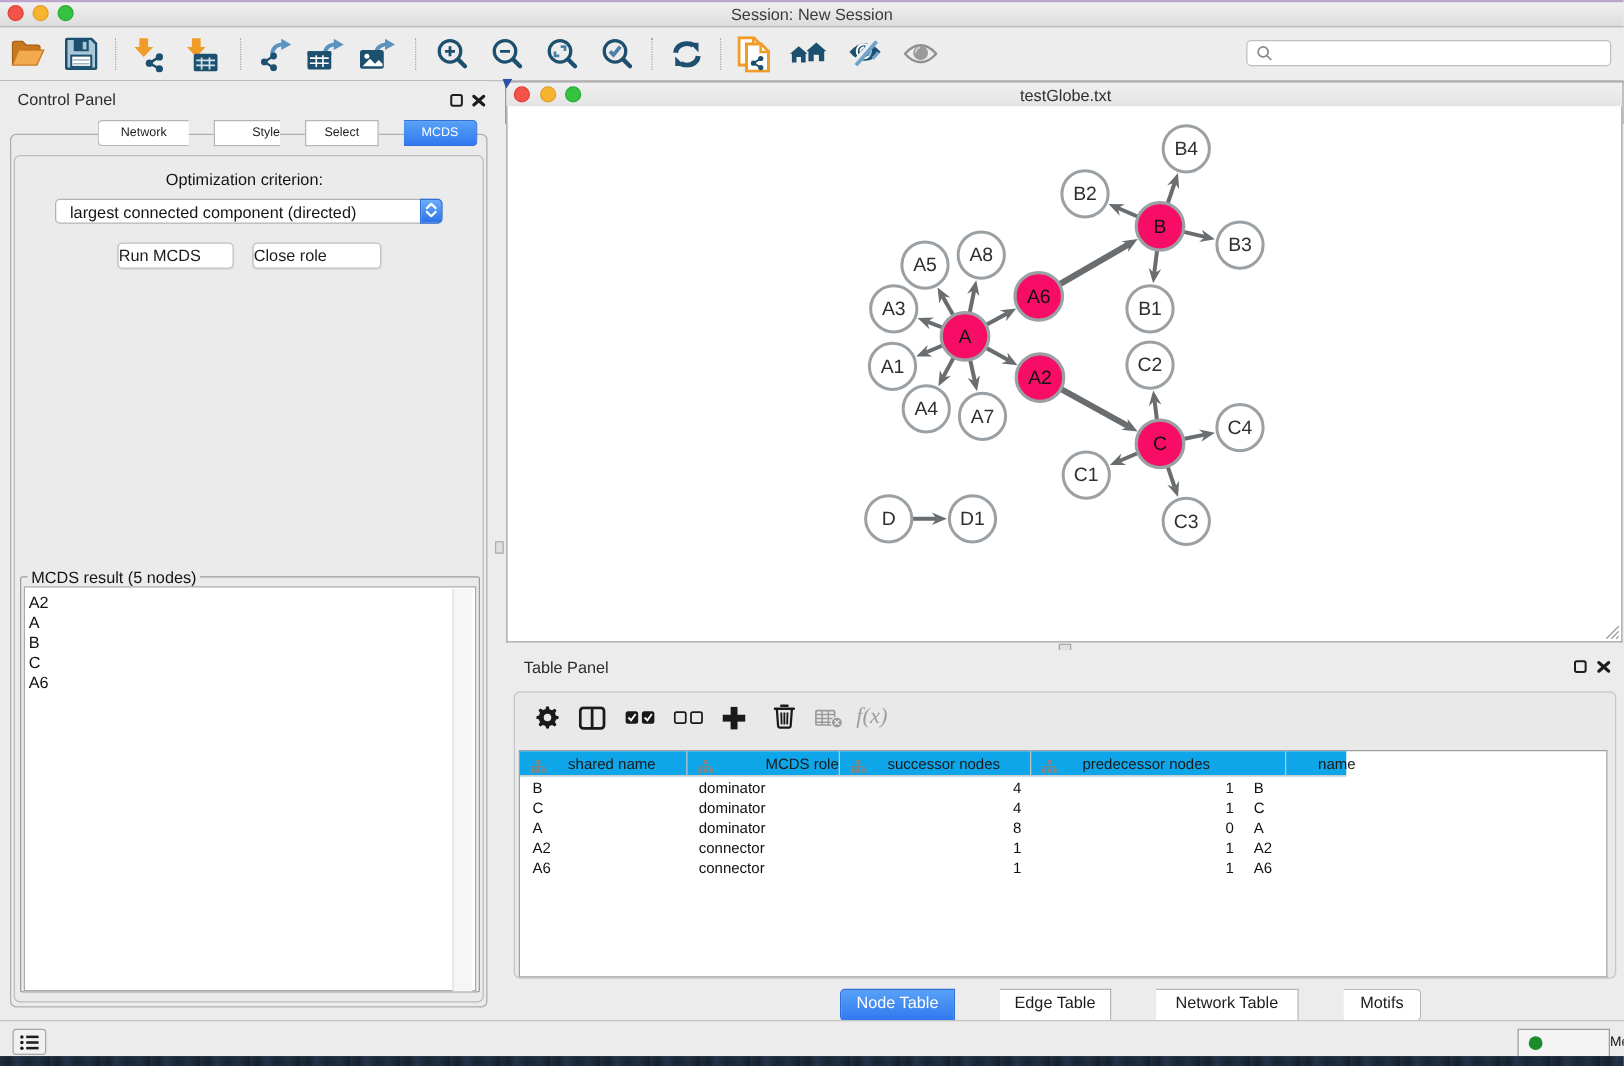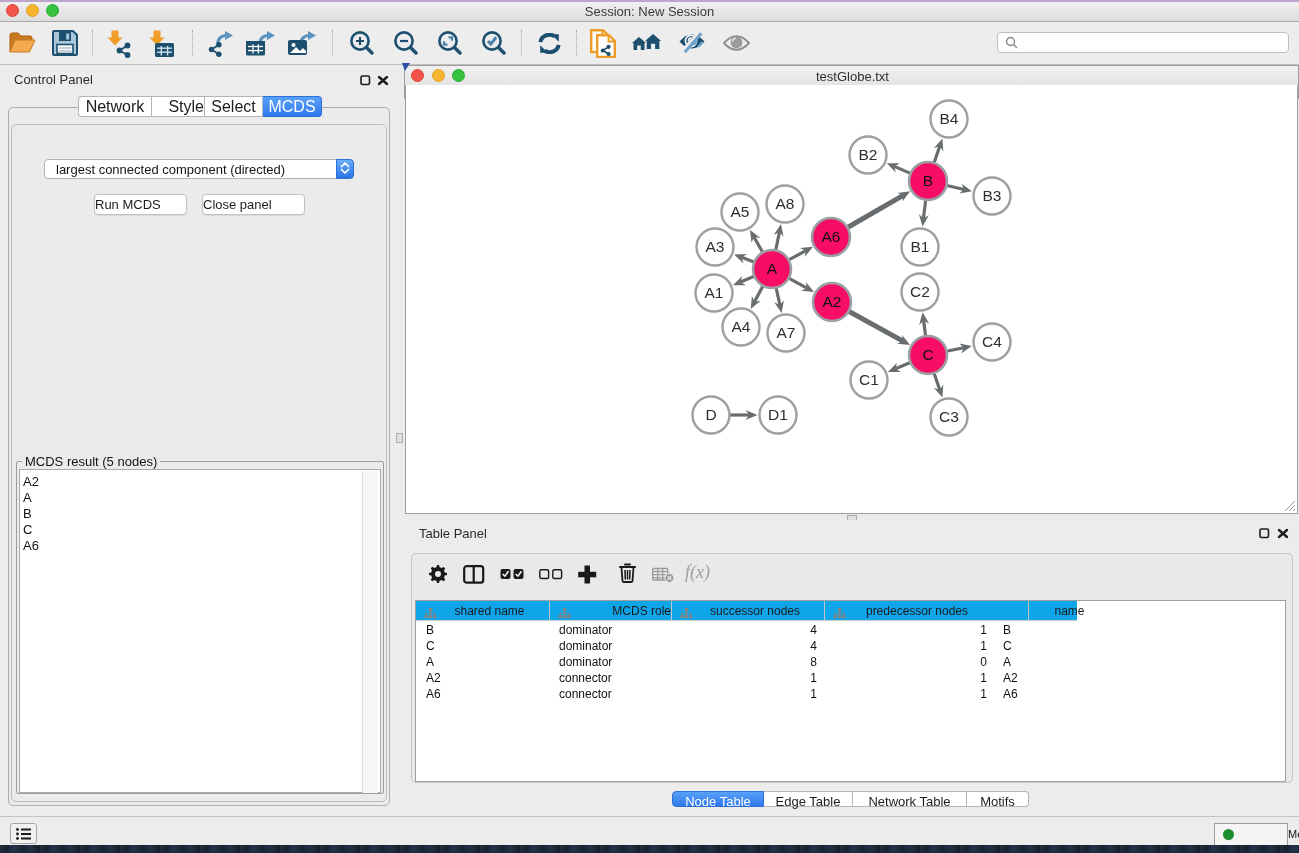--- a/index.html
+++ b/index.html
@@ -170,38 +170,39 @@
   <svg width="11" height="11" style="position:absolute;left:360px;top:10px;">
       <rect x="1" y="1" width="8.5" height="8.5" rx="1.5" fill="none" stroke="#1c1c1c" stroke-width="1.6"></rect>
     </svg>
   <svg width="12" height="11" style="position:absolute;left:377px;top:10px;">
       <path d="M2 2 L10 9 M10 2 L2 9" stroke="#1c1c1c" stroke-width="2.4" stroke-linecap="round"></path>
     </svg>
 
   <div class="abs" style="left:8px;top:42px;width:382px;height:699px;background:#ebebeb;border:1px solid #aeaeae;border-radius:5px;"></div>
   <div class="abs" style="left:11px;top:59px;width:376px;height:678px;background:#ebebeb;border:1px solid #bcbcbc;border-radius:5px;"></div>
 
-  <div class="abs" style="left:78px;top:31px;height:21px;display:flex;font-size:16px;">
+  <div class="abs" style="left:78px;top:31px;height:21px;display:flex;font-size:10px;gap:20px;">
     <div style="width:73px;background:#fff;border:1px solid #b5b5b5;border-right:none;border-radius:4px 0 0 4px;line-height:19px;text-align:center;color:#1d1d1d;">Network</div>
     <div style="width:53px;background:#fff;border:1px solid #b5b5b5;border-right:none;line-height:19px;text-align:right;color:#1d1d1d;">Style</div>
     <div style="width:59px;background:#fff;border:1px solid #b5b5b5;line-height:19px;text-align:center;color:#1d1d1d;">Select</div>
     <div style="width:59px;background:linear-gradient(#58a1f8,#3079ee);border:1px solid #2f6fd8;border-left:none;border-radius:0 4px 4px 0;line-height:19px;text-align:center;color:#fff;">MCDS</div>
   </div>
 
+  <div class="abs" style="left:0;top:71px;width:391px;text-align:center;font-size:13px;color:#141414;">Optimization criterion:</div>
   <div class="abs" style="left:44px;top:94px;width:310px;height:20px;background:#fff;border:1px solid #b3b3b3;border-radius:4px;">
     <div class="abs" style="left:11px;top:1px;font-size:13px;color:#141414;line-height:17px;">largest connected component (directed)</div>
     <div class="abs" style="right:-1px;top:-1px;width:18px;height:20px;background:linear-gradient(#6aaefa,#2a71e8);border-radius:0 4px 4px 0;border:1px solid #2f6fd8;">
       <svg width="10" height="12" style="position:absolute;left:3px;top:2px;">
           <path d="M1.5 4.5 L5 1 L8.5 4.5" fill="none" stroke="#fff" stroke-width="1.7" stroke-linecap="round" stroke-linejoin="round"></path>
           <path d="M1.5 7.5 L5 11 L8.5 7.5" fill="none" stroke="#fff" stroke-width="1.7" stroke-linecap="round" stroke-linejoin="round"></path>
         </svg>
     </div>
   </div>
   <div class="abs panelbtn" style="left:94px;top:129px;width:93px;height:21px;line-height:19px;">Run MCDS</div>
-  <div class="abs panelbtn" style="left:202px;top:129px;width:103px;height:21px;line-height:19px;">Close panel</div>
+  <div class="abs panelbtn" style="left:202px;top:129px;width:103px;height:21px;line-height:19px;">Close role</div>
 
   <div class="abs" style="left:16px;top:396px;width:368px;height:333px;border:1px solid #9d9d9d;border-radius:2px;"></div>
   <div class="abs" style="left:22px;top:389px;background:#ebebeb;padding:0 3px;font-size:13px;color:#141414;">MCDS result (5 nodes)</div>
   <div class="abs" style="left:19px;top:404px;width:362px;height:324px;background:#fff;border:1px solid #a9a9a9;">
     <div class="abs" style="right:2px;top:1px;width:16px;height:322px;background:#f6f6f6;border-left:1px solid #dedede;"></div>
     <div class="abs" style="left:3px;top:4px;font-size:13px;color:#111;line-height:16px;">A2<br>A<br>B<br>C<br>A6</div>
   </div>
 </div>
 
 <div class="abs" style="left:396px;top:433px;width:7px;height:10px;background:#e0e0e0;border:1px solid #ababab;"></div>
@@ -425,21 +426,21 @@
         <div class="abs" style="left:408px;top:70px;width:163px;text-align:right;font-size:12px;color:#111;">1</div>
         <div class="abs" style="left:587px;top:70px;font-size:12px;color:#111;">A2</div>
         <div class="abs" style="left:10px;top:86px;font-size:12px;color:#111;">A6</div>
         <div class="abs" style="left:143px;top:86px;font-size:12px;color:#111;">connector</div>
         <div class="abs" style="left:255px;top:86px;width:146px;text-align:right;font-size:12px;color:#111;">1</div>
         <div class="abs" style="left:408px;top:86px;width:163px;text-align:right;font-size:12px;color:#111;">1</div>
         <div class="abs" style="left:587px;top:86px;font-size:12px;color:#111;">A6</div>
     </div>
   </div>
 
-  <div class="abs" style="left:267px;top:271px;height:16px;display:flex;font-size:13px;">
+  <div class="abs" style="left:267px;top:271px;height:26px;display:flex;font-size:13px;gap:36px;">
     <div style="width:92px;background:linear-gradient(#58a1f8,#3079ee);border:1px solid #2f6fd8;border-radius:4px 0 0 4px;line-height:19px;text-align:center;color:#fff;">Node Table</div>
     <div style="width:89px;background:#fff;border:1px solid #b5b5b5;border-left:none;line-height:19px;text-align:center;color:#1d1d1d;">Edge Table</div>
     <div style="width:114px;background:#fff;border:1px solid #b5b5b5;border-left:none;line-height:19px;text-align:center;color:#1d1d1d;">Network Table</div>
     <div style="width:62px;background:#fff;border:1px solid #b5b5b5;border-left:none;border-radius:0 4px 4px 0;line-height:19px;text-align:center;color:#1d1d1d;">Motifs</div>
   </div>
 </div>
 
 <div class="abs" style="left:0;top:816px;width:1299px;height:29px;background:#ececec;border-top:1px solid #c3c3c3;">
   <div class="abs" style="left:10px;top:6px;width:27px;height:21px;background:#f1f1f1;border:1px solid #a6a6a6;border-radius:3px;">
     <svg width="15" height="12" style="position:absolute;left:5px;top:4px;">

